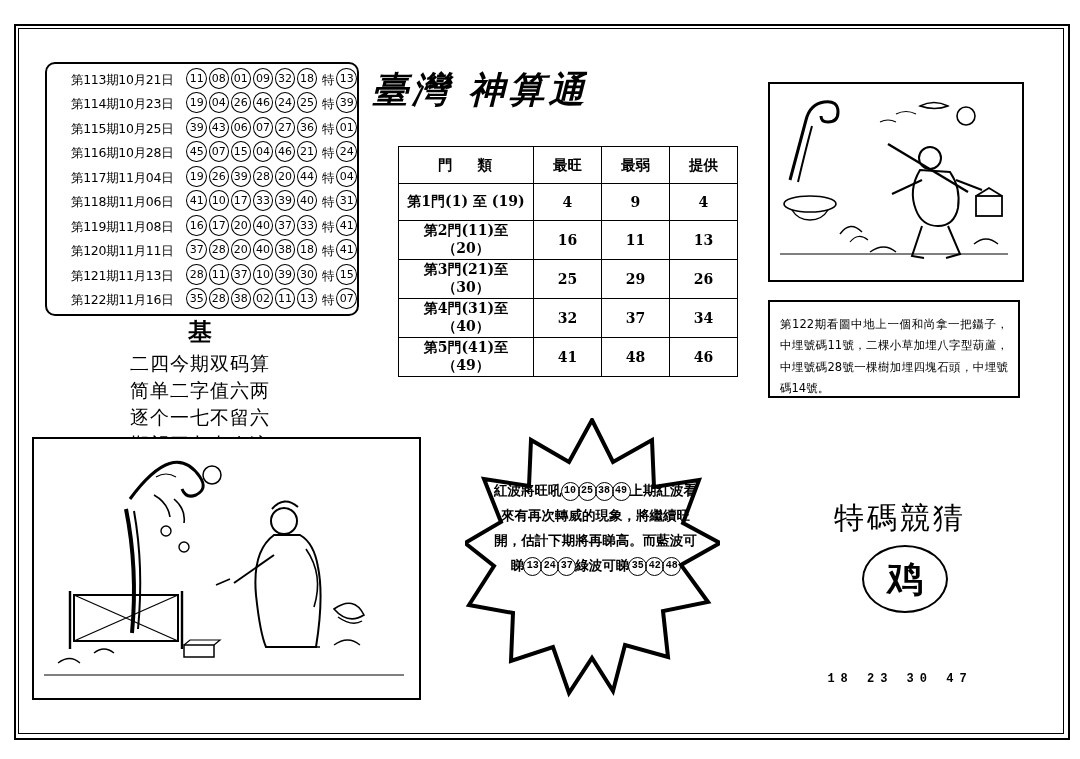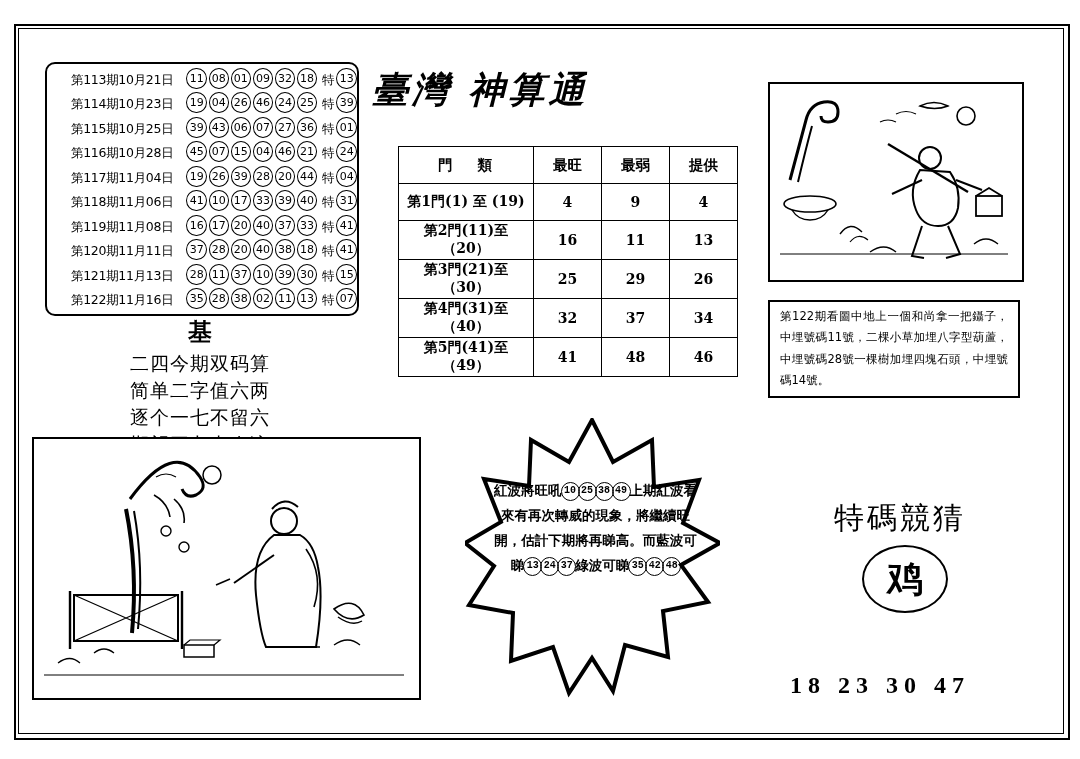--- a/index.html
+++ b/index.html
@@ -28,34 +28,34 @@
   
   .tbl{position:absolute;left:398px;top:146px;width:340px;border-collapse:collapse;}
   .tbl td,.tbl th{border:1px solid #000;text-align:center;font-size:14px;height:34px;font-family:"DejaVu Serif","Liberation Serif",serif;font-weight:bold;}
   .tbl th{font-size:14.5px;}
   .tbl td:first-child,.tbl th:first-child{width:118px;text-align:center;}
   .tbl td.num{width:58px;font-family:"DejaVu Serif","Liberation Serif",serif;font-size:14px;}
   .hd-men{letter-spacing:10px;padding-left:8px;}
 
   
   .pic-tr{position:absolute;left:768px;top:82px;width:252px;height:196px;border:2px solid #000;background:#fff;}
-  .cap-tr{position:absolute;left:768px;top:300px;width:252px;height:98px;border:2px solid #000;padding:4px 10px;box-sizing:border-box;font-size:11.5px;line-height:1.85;text-align:justify;}
+  .cap-tr{position:absolute;left:768px;top:300px;width:252px;height:98px;border:2px solid #000;padding:12px 10px;box-sizing:border-box;font-size:11.5px;line-height:1.85;text-align:justify;}
 
   
   .pic-bl{position:absolute;left:32px;top:437px;width:385px;height:259px;border:2px solid #000;background:#fff;}
 
   
   .star-wrap{position:absolute;left:465px;top:418px;width:255px;height:285px;}
   .star-text{position:absolute;left:28px;top:62px;width:205px;font-size:13.5px;line-height:1.85;font-family:Liberation Mono, monospace;font-weight:bold;text-align:center;}
   .ib{display:inline-flex;align-items:center;justify-content:center;width:17px;height:17px;border:1.4px solid #000;border-radius:50%;font-size:10px;vertical-align:middle;margin:0 -1px;}
 
   
   .guess-title{position:absolute;left:790px;top:498px;width:220px;text-align:center;font-size:30px;font-weight:normal;font-family:"DejaVu Serif","Liberation Serif",serif;letter-spacing:3px;}
   .zodiac{position:absolute;left:862px;top:545px;width:82px;height:64px;border:2px solid #000;border-radius:50%/50%;display:flex;align-items:center;justify-content:center;font-size:36px;font-weight:bold;font-family:"DejaVu Serif","Liberation Serif",serif;}
-  .lucky{position:absolute;left:790px;top:672px;width:220px;font-size:24px;font-family:Liberation Serif, serif;font-weight:bold;letter-spacing:6px;}
+  .lucky{position:absolute;left:790px;top:672px;width:220px;text-align:center;font-size:12px;font-family:Liberation Mono, monospace;font-weight:bold;letter-spacing:6px;}
 </style>
 </head>
 <body>
 
 <div class="page">
   <div class="frame"></div>
   <div class="frame-inner"></div>
 
   <div class="draws" id="draws">
       <div class="draw-row">

